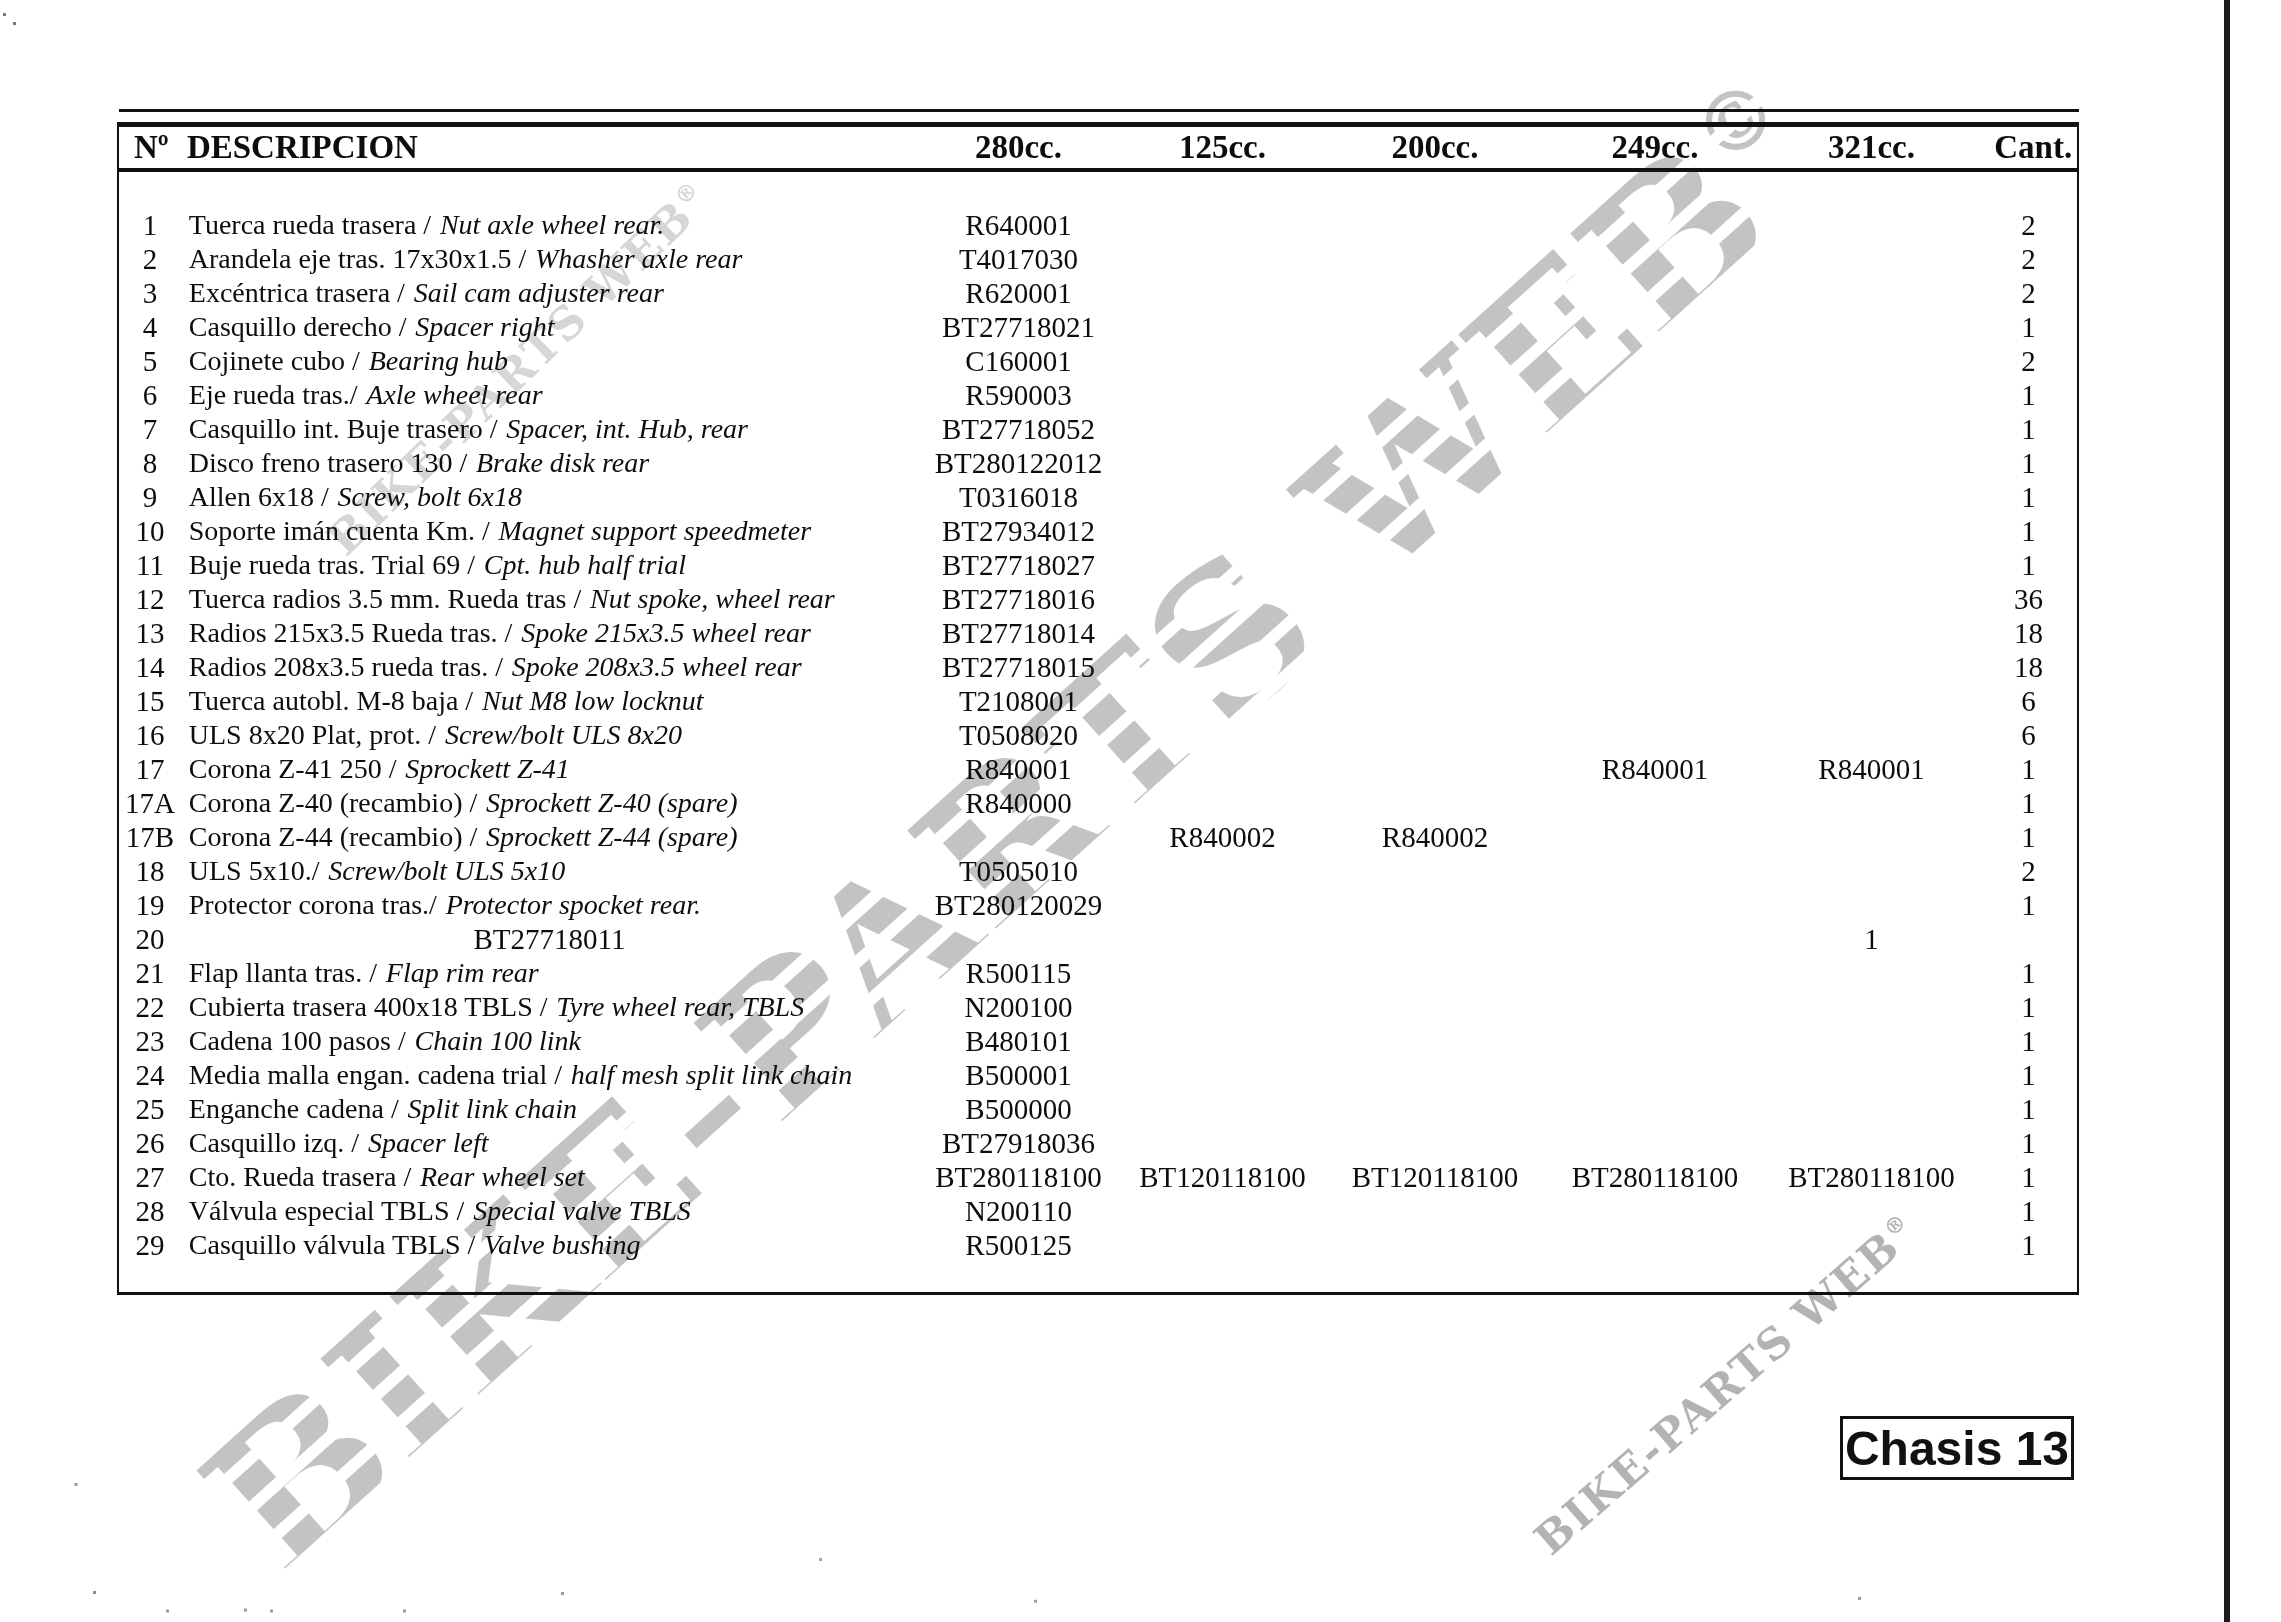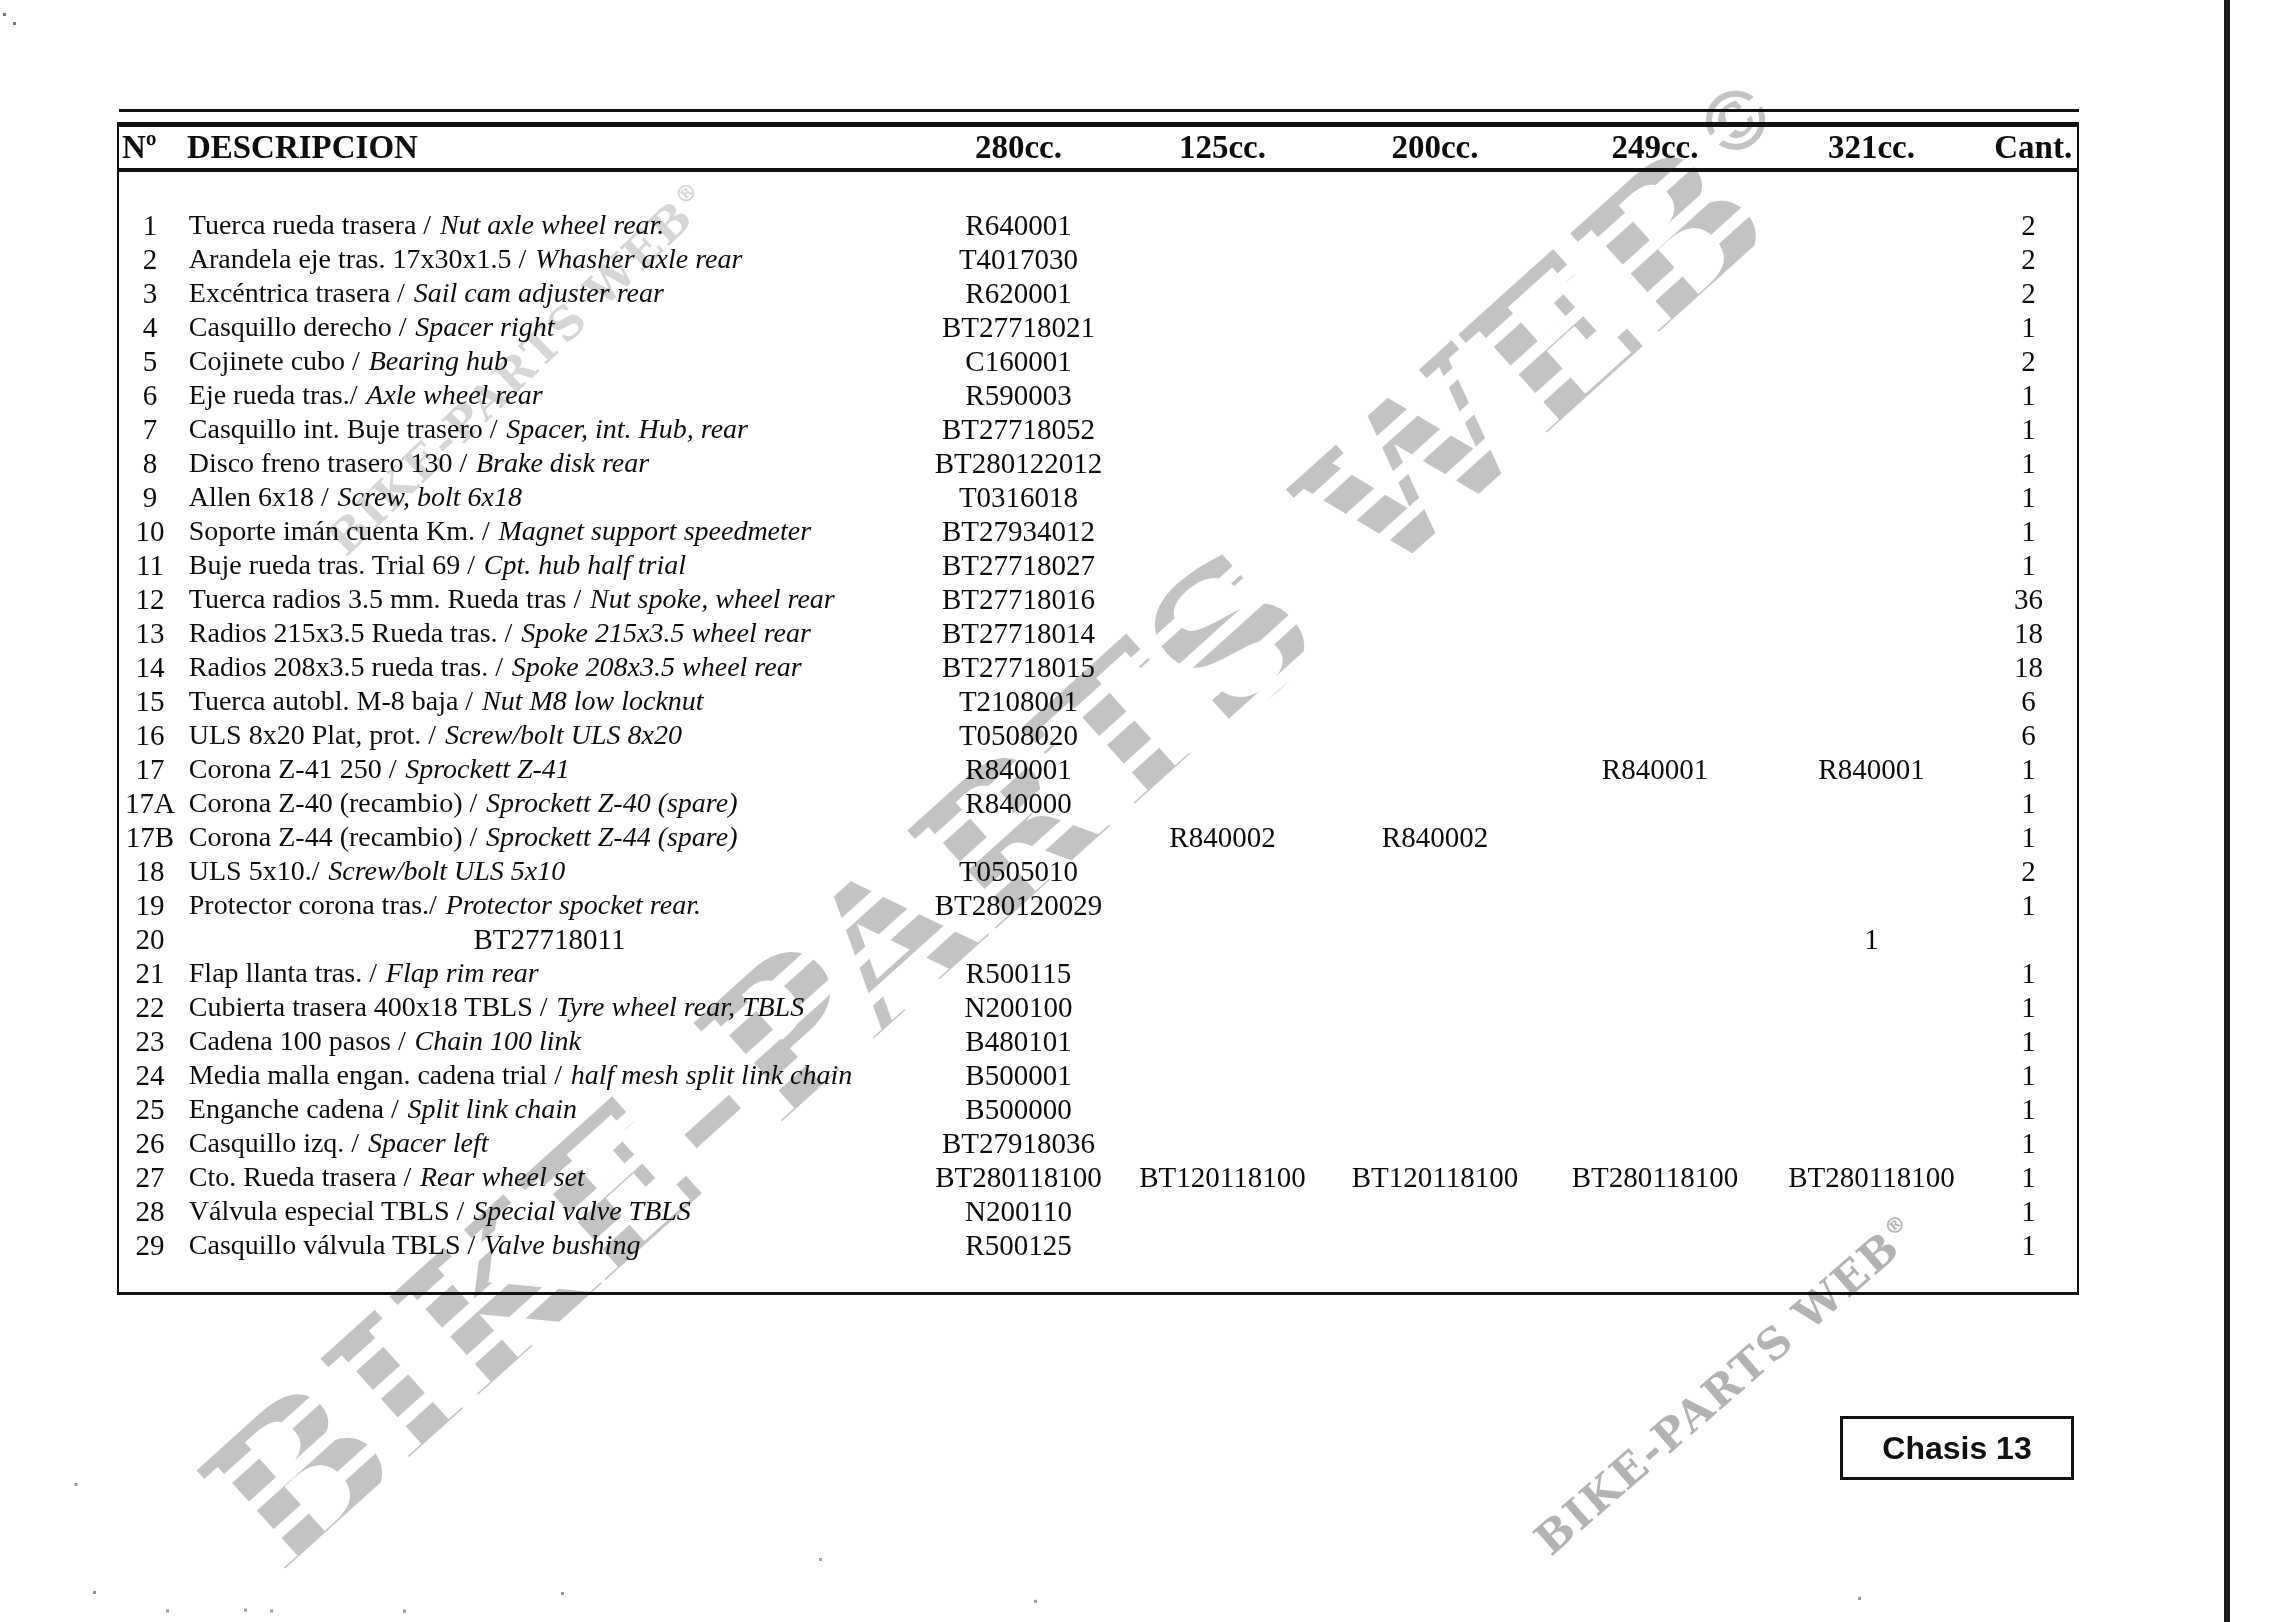--- a/index.html
+++ b/index.html
@@ -21,37 +21,37 @@
   .wm-botright .sym{font-size:0.5em;vertical-align:0.8em;}
 
   
   .top-rule{position:absolute;left:119px;top:109px;width:1960px;height:2.9px;background:#111;z-index:2;}
   .table-box{position:absolute;left:117px;top:122px;width:1962px;height:1173px;z-index:2;
              border-left:2.9px solid #111;border-right:2.9px solid #111;border-bottom:3.9px solid #111;
              box-sizing:border-box;background:transparent;}
   .grid{display:grid;grid-template-columns:62px 737px 201px 207px 218px 222px 211px 103px;}
   .thead{border-top:5.9px solid #111;border-bottom:4.9px solid #111;height:41px;
          font-weight:bold;font-size:33px;line-height:41px;}
-  .thead .h-no{padding-left:3px;}
+  .thead .h-no{padding-left:15px;}
   .thead .h-desc{padding-left:5.9px;}
   .thead .h-cc{text-align:center;}
   .thead .h-cant{text-align:right;padding-right:7.8px;}
   .rows{position:absolute;left:0;right:0;top:86px;}
   .row{height:34px;align-items:center;font-size:29px;}
   .c-no{text-align:center;}
   .c-desc{font-size:28px;white-space:nowrap;padding-left:7.8px;overflow:hidden;}
   .c-desc .en{font-style:italic;margin-left:8.8px;text-align:right;}
   .c-val{text-align:center;}
   .c-cant{text-align:center;}
 
   
   .chasis-box{position:absolute;left:1840px;top:1416px;width:234px;height:64px;z-index:3;
               border:3.9px solid #111;box-sizing:border-box;background:#fff;
               display:flex;align-items:center;justify-content:center;}
-  .chasis-box span{font-family:"Liberation Sans",sans-serif;font-weight:bold;font-size:32px;color:#111;}
+  .chasis-box span{font-family:"Liberation Sans",sans-serif;font-weight:bold;font-size:48px;color:#111;}
 
   
   .scan-line{position:absolute;left:2224px;top:0;width:5.9px;height:1623px;background:#1c1c1c;z-index:4;}
   .noise{position:absolute;left:93px;top:1591px;width:2.9px;height:2.9px;background:#8d8d8d;z-index:4;
          box-shadow:73px 18.5px 0 #9a9a9a, 151px 17.6px 0 #9a9a9a, 177px 18.5px 0 #a0a0a0,
                     310px 18.5px 0 #9a9a9a, 468px 1px 0 #9a9a9a, 941px 8.8px 0 #a0a0a0,
                     1765px 5.9px 0 #9a9a9a, -18.5px -108px 0 #9a9a9a, 726px -33px 0 #a5a5a5,
                     -90px -1578px 0 #777, -80px -1569px 0 #777;}
 </style>
 </head>

